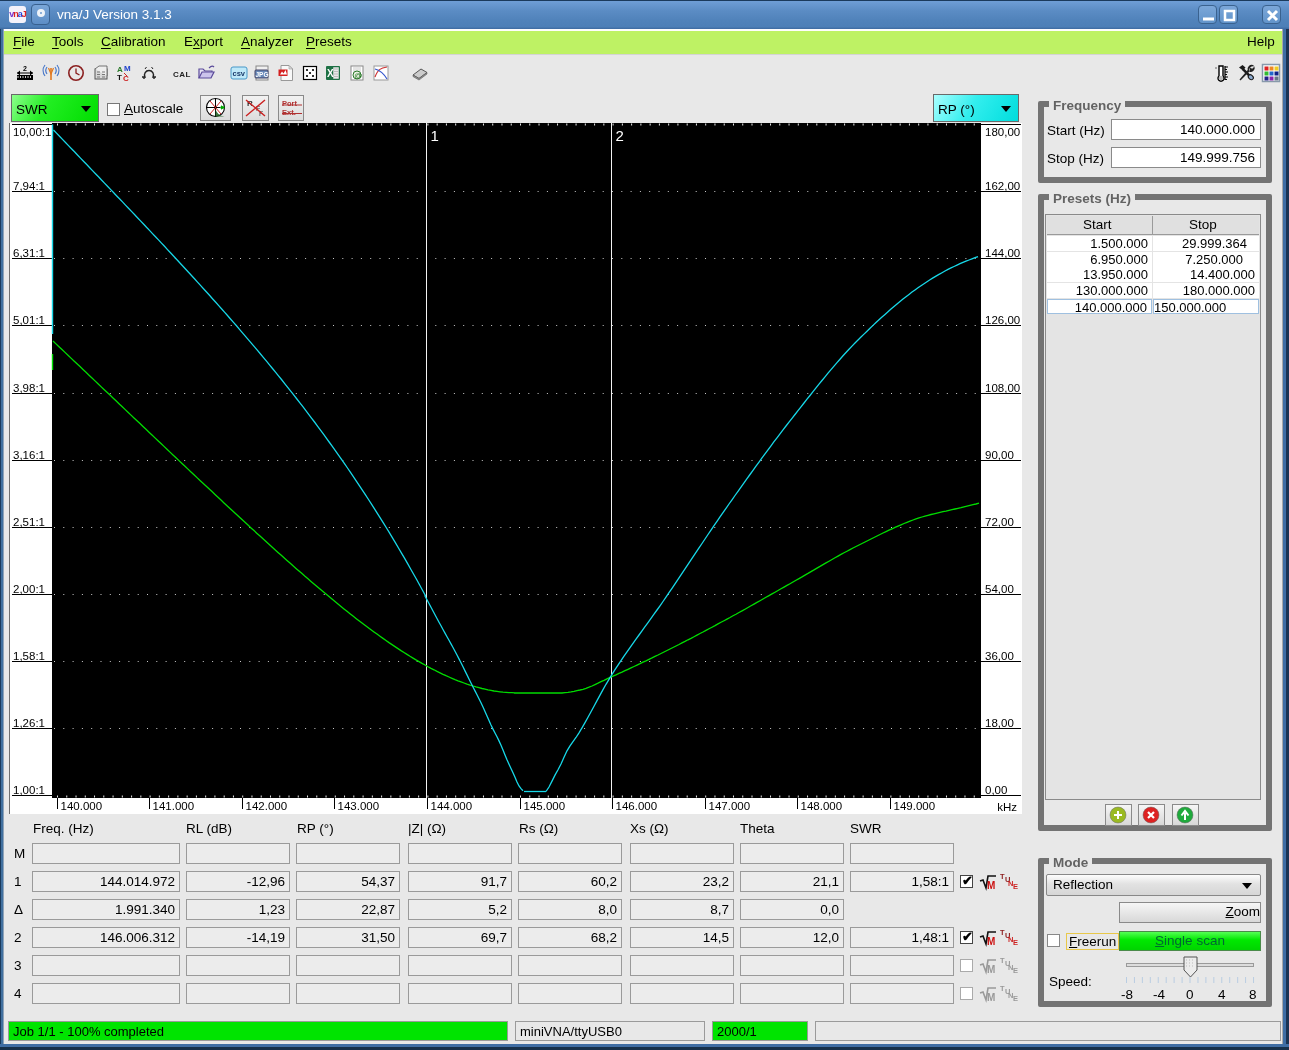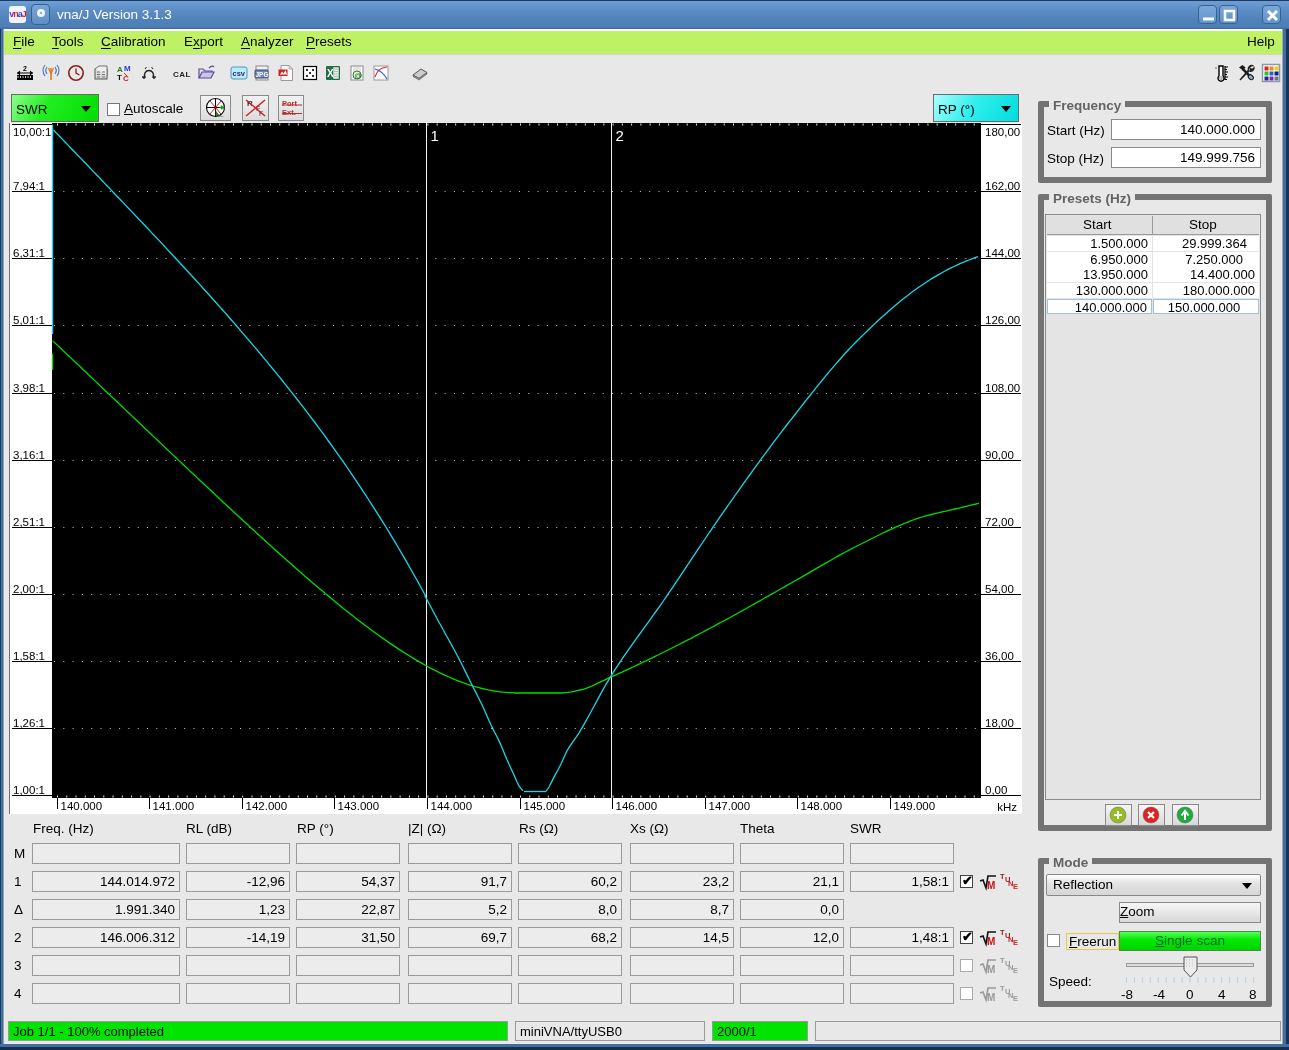--- a/index.html
+++ b/index.html
@@ -22,21 +22,21 @@
 .rpc{left:929px;top:4px;width:86px;height:28px;background:linear-gradient(120deg,#aaffff 0%,#33eeee 45%,#00dddd 100%)}
 .combo span{position:absolute;left:4px;top:7px}
 .cb{position:absolute;width:13px;height:13px;background:#fff;border:1px solid #777}
 .ckm{position:absolute;left:1px;top:-3px;font-size:13px;font-weight:bold}
 .tbtn{position:absolute;border:1px solid #8a8a8a;background:linear-gradient(#f2f2f2,#dcdcdc)}
 .fl{font-size:13.5px}
 .fld{position:absolute;border:1px solid #9a9a9a;background:#ececec;font-size:13.5px;text-align:right;padding:2px 4px 0 0;height:21px}
 .wfld{position:absolute;border:1px solid #8a8a8a;background:#fff;font-size:13.5px;text-align:right;padding:2px 5px 0 0;height:21px}
 .grp{position:absolute;border:6px solid #737373;border-radius:2px}
 .gtitle{position:absolute;top:-9px;left:5px;background:#e8e8e8;padding:0 4px;font-weight:bold;font-size:13.5px;color:#636363}
-.gbtn{position:absolute;border:1px solid #8a8a8a;background:linear-gradient(#f6f6f6,#d8d8d8);text-align:left}
+.gbtn{position:absolute;border:1px solid #8a8a8a;background:linear-gradient(#f6f6f6,#d8d8d8);text-align:right}
 .brdL{left:0;top:29px;width:4px;height:1015px;background:linear-gradient(90deg,#1b3a5c 0 1px,#41709f 1px 3px,#8fa3b8 3px 4px)}
 .brdR{left:1282px;top:29px;width:7px;height:1015px;background:linear-gradient(90deg,#a8a8a8 0 1px,#3f6da4 1px 4px,#1a3353 4px 7px)}
 .brdB{left:0;top:1044px;width:1289px;height:6px;background:linear-gradient(#3f6da4 0 3px,#16304b 3px 6px)}
 .rowlab{position:absolute;font-size:13.5px}
 .sb{position:absolute;top:1021px;height:20px;border:1px solid #9a9a9a;font-size:13px;padding:2px 0 0 4px}
 </style></head>
 <body>
 <div class="ab titlebar"></div>
 <div class="ab tseph"></div>
 <div class="ab wicon"><span style="color:#7733cc">v</span><span style="color:#dd2222">n</span><span style="color:#2244dd">a</span><span style="color:#dd2222">J</span></div>
@@ -424,21 +424,21 @@
   </div>
 <div class="ab" style="left:1047px;top:236px;width:105px;height:15px;background:#fff;font-size:13px;text-align:right;padding-right:4px">1.500.000</div>
 <div class="ab" style="left:1153px;top:236px;width:106px;height:15px;background:#fff;font-size:13px;text-align:right;padding-right:12px">29.999.364</div>
 <div class="ab" style="left:1047px;top:251.7px;width:105px;height:15px;background:#fff;font-size:13px;text-align:right;padding-right:4px">6.950.000</div>
 <div class="ab" style="left:1153px;top:251.7px;width:106px;height:15px;background:#fff;font-size:13px;text-align:right;padding-right:16px">7.250.000</div>
 <div class="ab" style="left:1047px;top:267.4px;width:105px;height:15px;background:#fff;font-size:13px;text-align:right;padding-right:4px">13.950.000</div>
 <div class="ab" style="left:1153px;top:267.4px;width:106px;height:15px;background:#fff;font-size:13px;text-align:right;padding-right:4px">14.400.000</div>
 <div class="ab" style="left:1047px;top:283.1px;width:105px;height:15px;background:#fff;font-size:13px;text-align:right;padding-right:4px">130.000.000</div>
 <div class="ab" style="left:1153px;top:283.1px;width:106px;height:15px;background:#fff;font-size:13px;text-align:right;padding-right:4px">180.000.000</div>
 <div class="ab" style="left:1047px;top:298.8px;width:105px;height:15px;background:#fff; border:1px solid #9fc0e0;font-size:13px;text-align:right;padding-right:4px">140.000.000</div>
-<div class="ab" style="left:1153px;top:298.8px;width:106px;height:15px;background:#fff; border:1px solid #9fc0e0;font-size:13px;text-align:center;padding-right:4px">150.000.000</div>
+<div class="ab" style="left:1153px;top:298.8px;width:106px;height:15px;background:#fff; border:1px solid #9fc0e0;font-size:13px;text-align:left;padding-right:4px">150.000.000</div>
 <div class="gbtn" style="left:1105px;top:804px;width:27px;height:22px"><svg width="25" height="20">
       <circle cx="12" cy="10" r="8" fill="#9aba22" stroke="#666" stroke-width="0.5"></circle>
       <path d="M8 10h8M12 6v8" stroke="#fff" stroke-width="2"></path>
     </svg></div>
 <div class="gbtn" style="left:1138px;top:804px;width:27px;height:22px"><svg width="25" height="20">
       <circle cx="12" cy="10" r="8" fill="#dd2222" stroke="#666" stroke-width="0.5"></circle>
       <path d="M9 7l6 6M15 7l-6 6" stroke="#fff" stroke-width="2.2"></path>
     </svg></div>
 <div class="gbtn" style="left:1172px;top:804px;width:27px;height:22px"><svg width="25" height="20">
       <circle cx="12" cy="10" r="8" fill="#1faa3c" stroke="#666" stroke-width="0.5"></circle>

